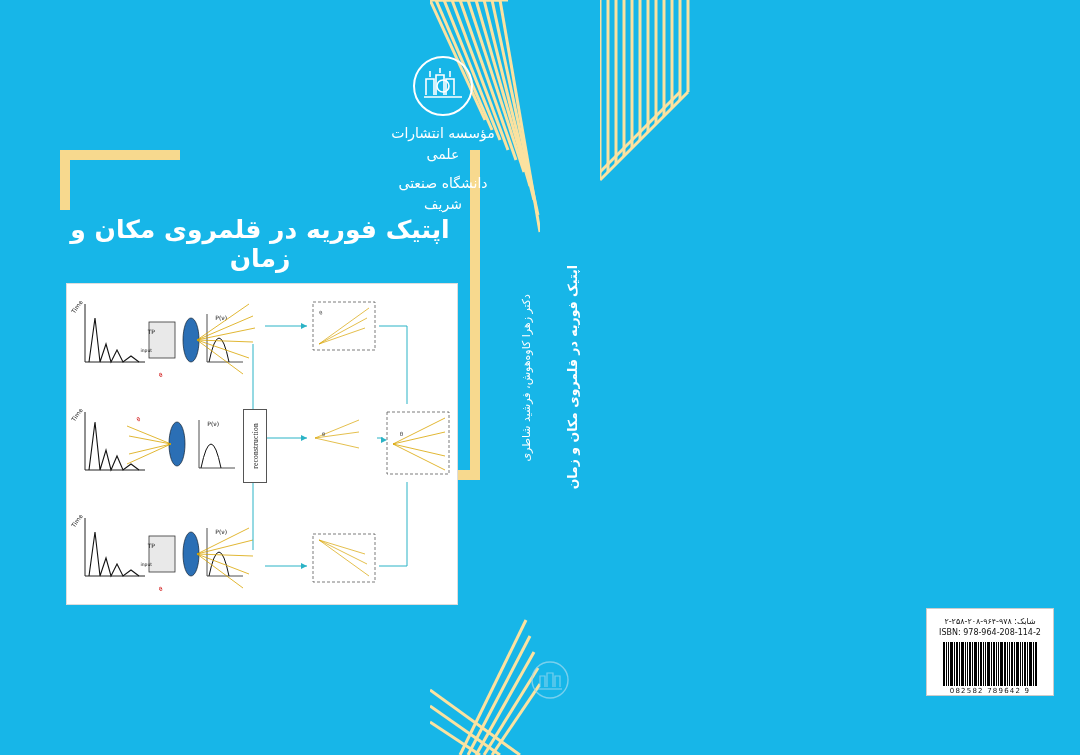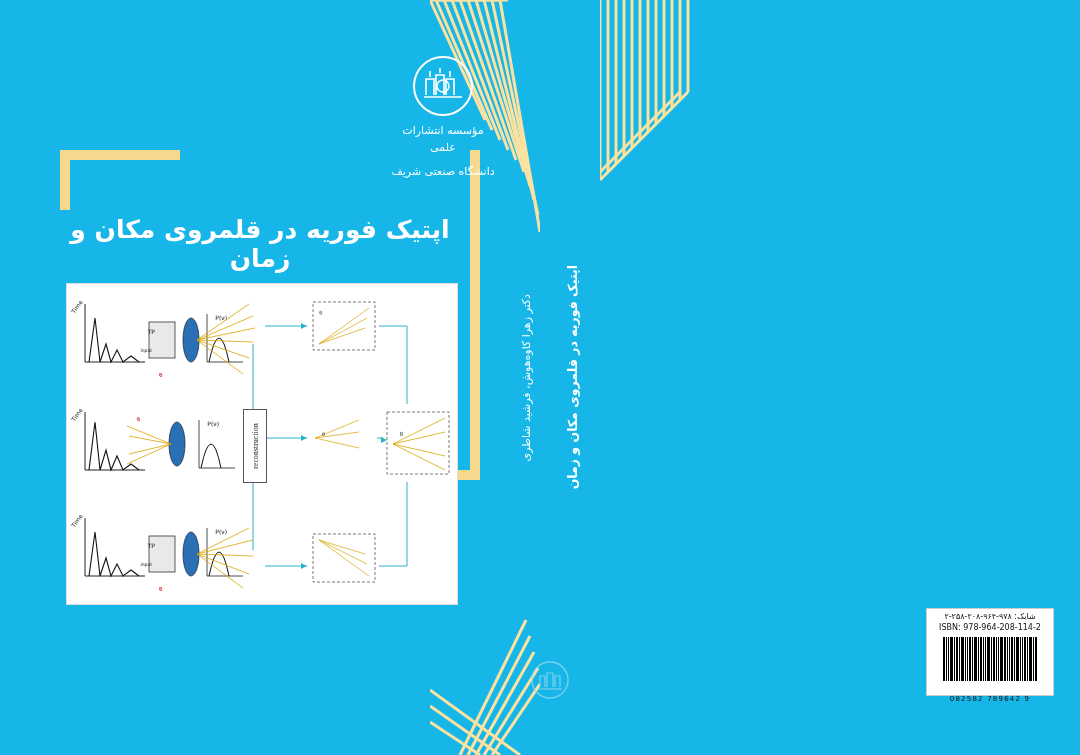--- a/index.html
+++ b/index.html
@@ -36,21 +36,21 @@
     white-space:nowrap;
   }
   .spine-title{font-weight:bold;font-size:12.5px;}
   .spine-authors{font-size:11px;}
 
   
   .pub-logo{
     position:absolute;left:388px;top:55px;width:110px;text-align:center;color:#fff;
   }
   .pub-logo svg{display:block;margin:0 auto;}
-  .pub-logo .pub-name{font-size:11px;line-height:1.5;margin-top:6px;color:#ffffff;}
+  .pub-logo .pub-name{font-size:14px;line-height:1.5;margin-top:6px;color:#ffffff;}
 
   
   .bottom-logo{position:absolute;left:520px;top:660px;width:60px;text-align:center;opacity:.75;}
 
   
   .corner-frame{
     position:absolute;left:60px;top:150px;width:420px;height:490px;
   }
   .corner-frame .bar-v{position:absolute;background:#f7d98e;}
   .corner-frame .bar-h{position:absolute;background:#f7d98e;}
@@ -68,30 +68,30 @@
 
   .authors{
     position:absolute;left:60px;top:615px;width:300px;
     text-align:center;color:#ffffff;font-weight:bold;font-size:17px;line-height:1.55;
   }
 
   
   .isbn-box{
     position:absolute;left:926px;top:608px;width:128px;height:88px;
     background:#ffffff;border:1px solid #ccc;
-    display:flex;flex-direction:column;align-items:center;justify-content:space-between;
+    display:flex;flex-direction:column;align-items:center;justify-content:flex-end;
     padding-top:3px;box-sizing:border-box;
   }
   .isbn-line{font-size:8px;color:#111;line-height:1.35;direction:rtl;}
   .isbn-line.ltr{direction:ltr;}
   .barcode{margin-top:3px;height:44px;display:flex;align-items:flex-end;gap:1px;}
   .barcode b{display:block;background:#000;width:1px;height:44px;}
   .barcode b.w2{width:2px;}
   .barcode b.w3{width:3px;}
-  .barcode-num{font-size:7px;letter-spacing:1.2px;color:#111;margin-top:14px;}
+  .barcode-num{font-size:7px;letter-spacing:1.2px;color:#111;margin-top:1px;}
   .recon{
     position:absolute;left:176px;top:125px;width:22px;height:72px;
     border:1px solid #555;background:#fff;
     display:flex;align-items:center;justify-content:center;
   }
   .recon span{
     writing-mode:vertical-rl;transform:rotate(180deg);
     font-size:7.5px;color:#222;letter-spacing:.2px;font-family:"Liberation Serif",serif;
   }
 </style>

